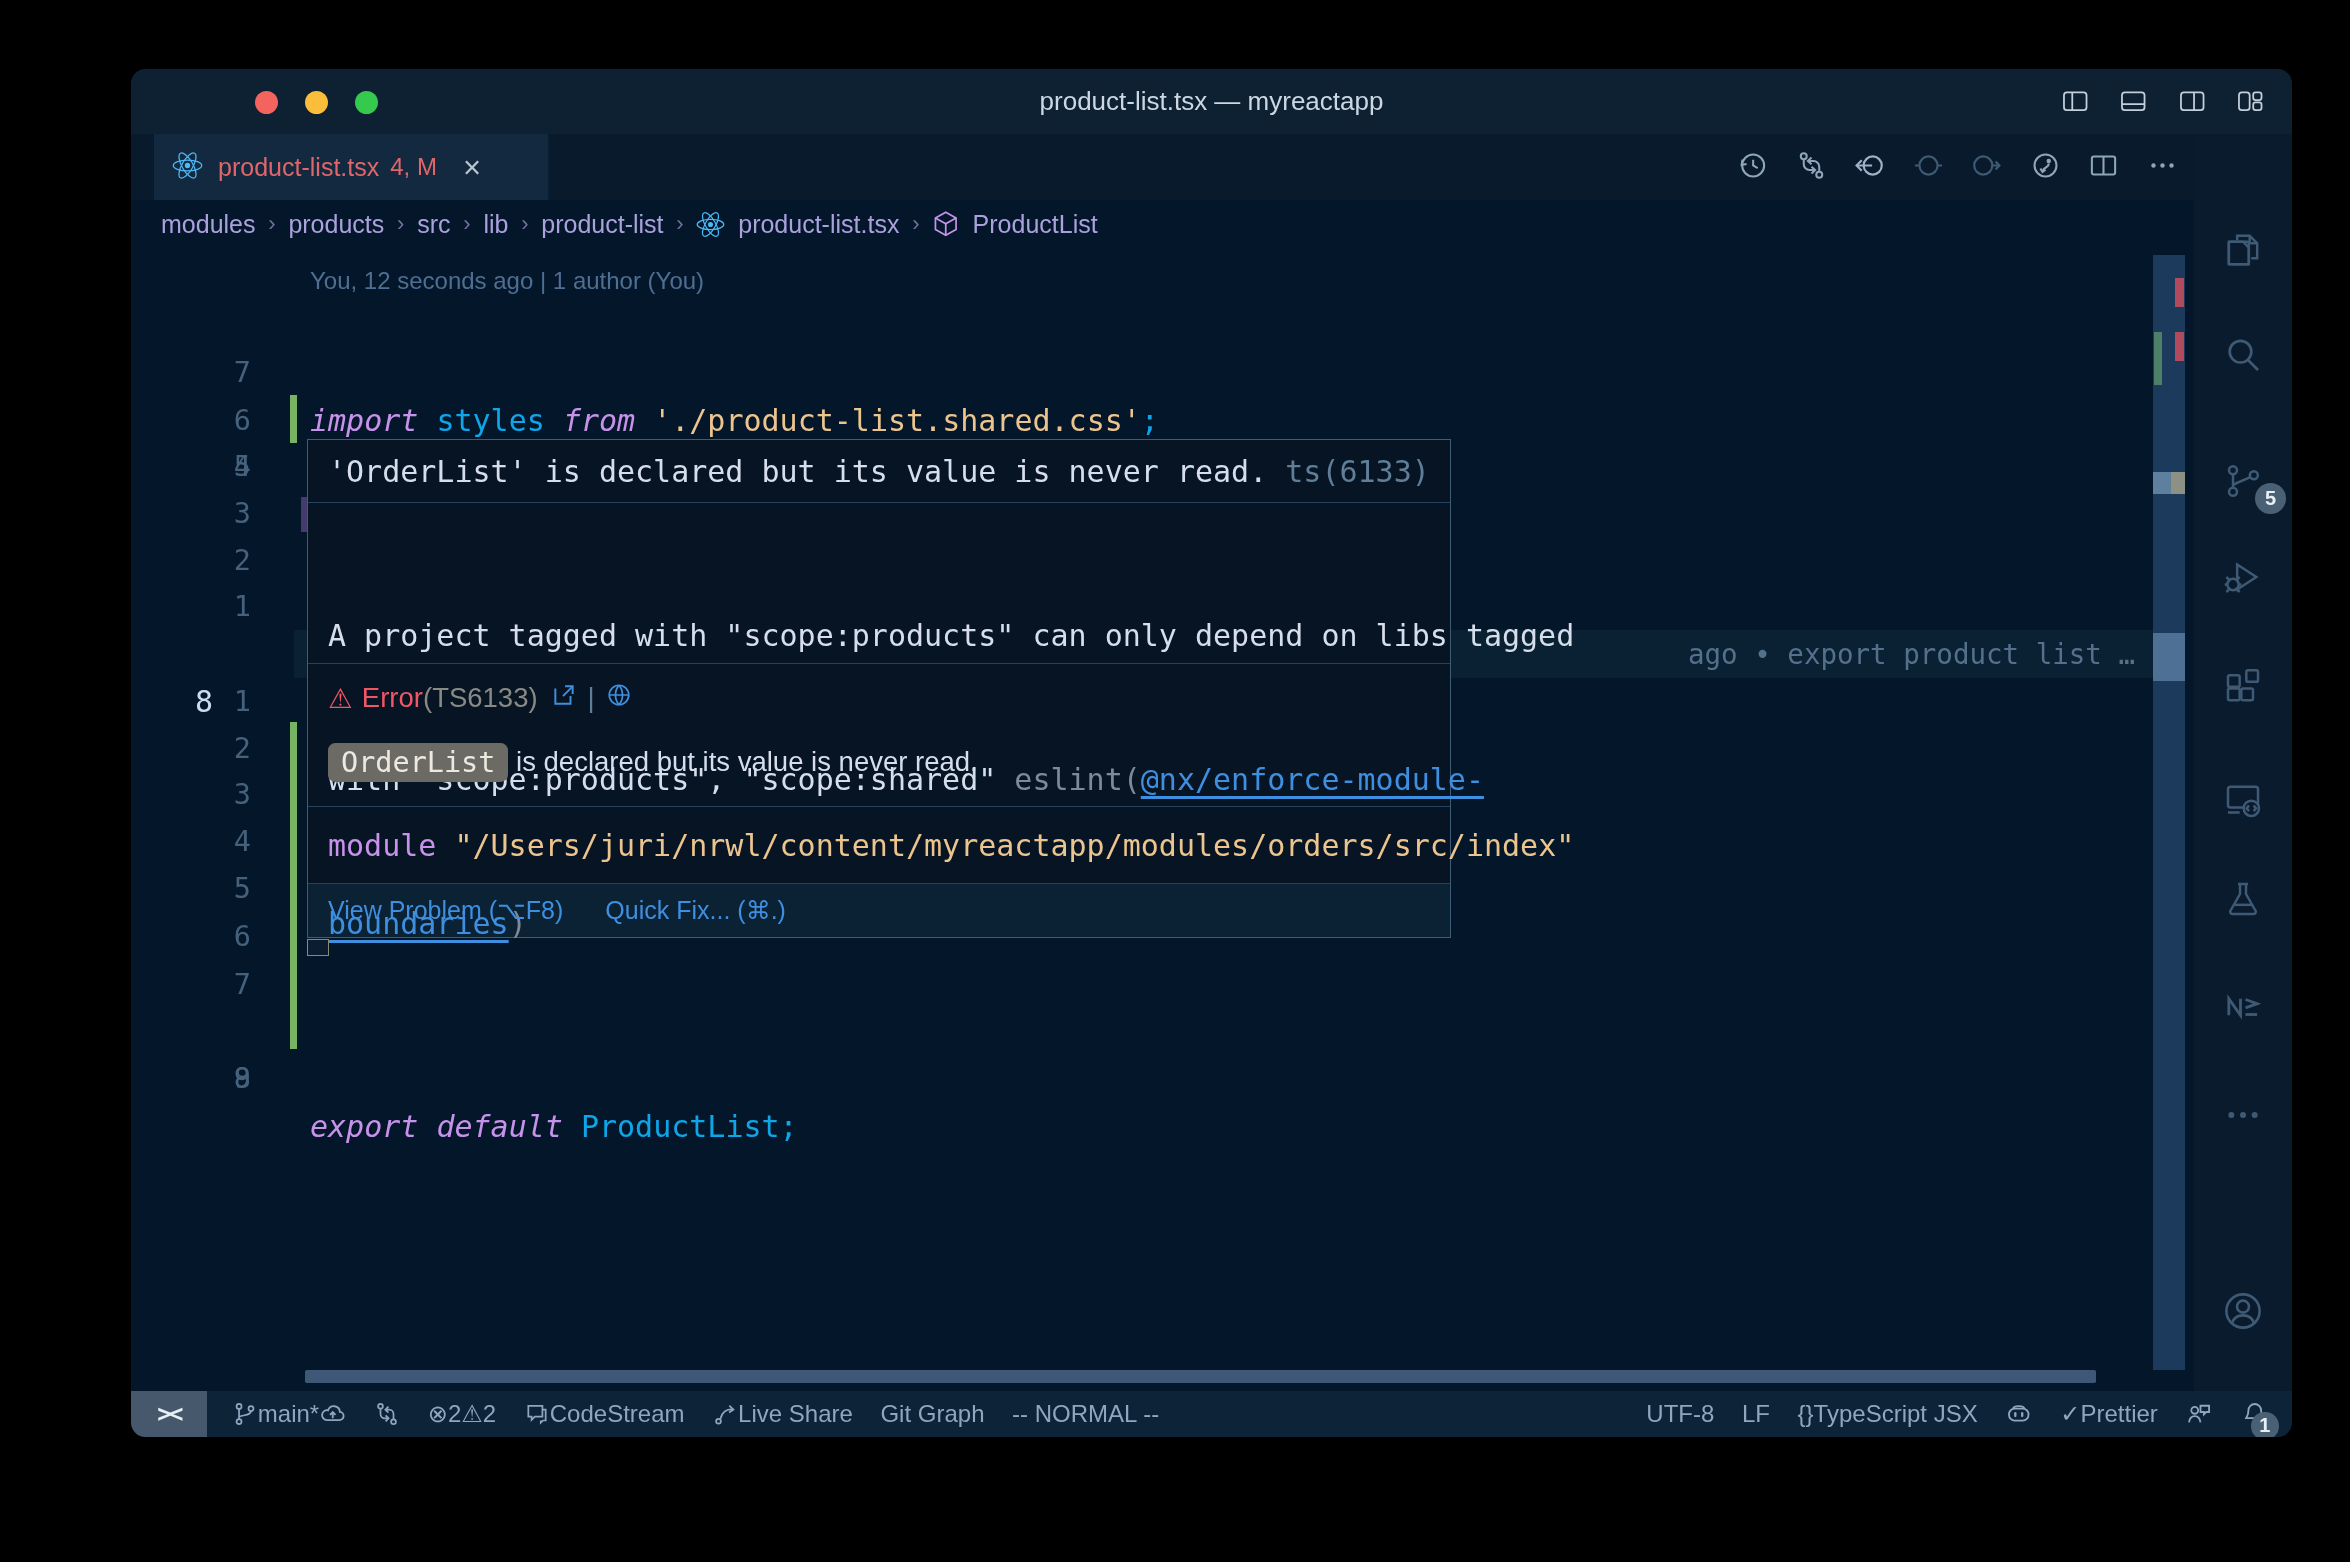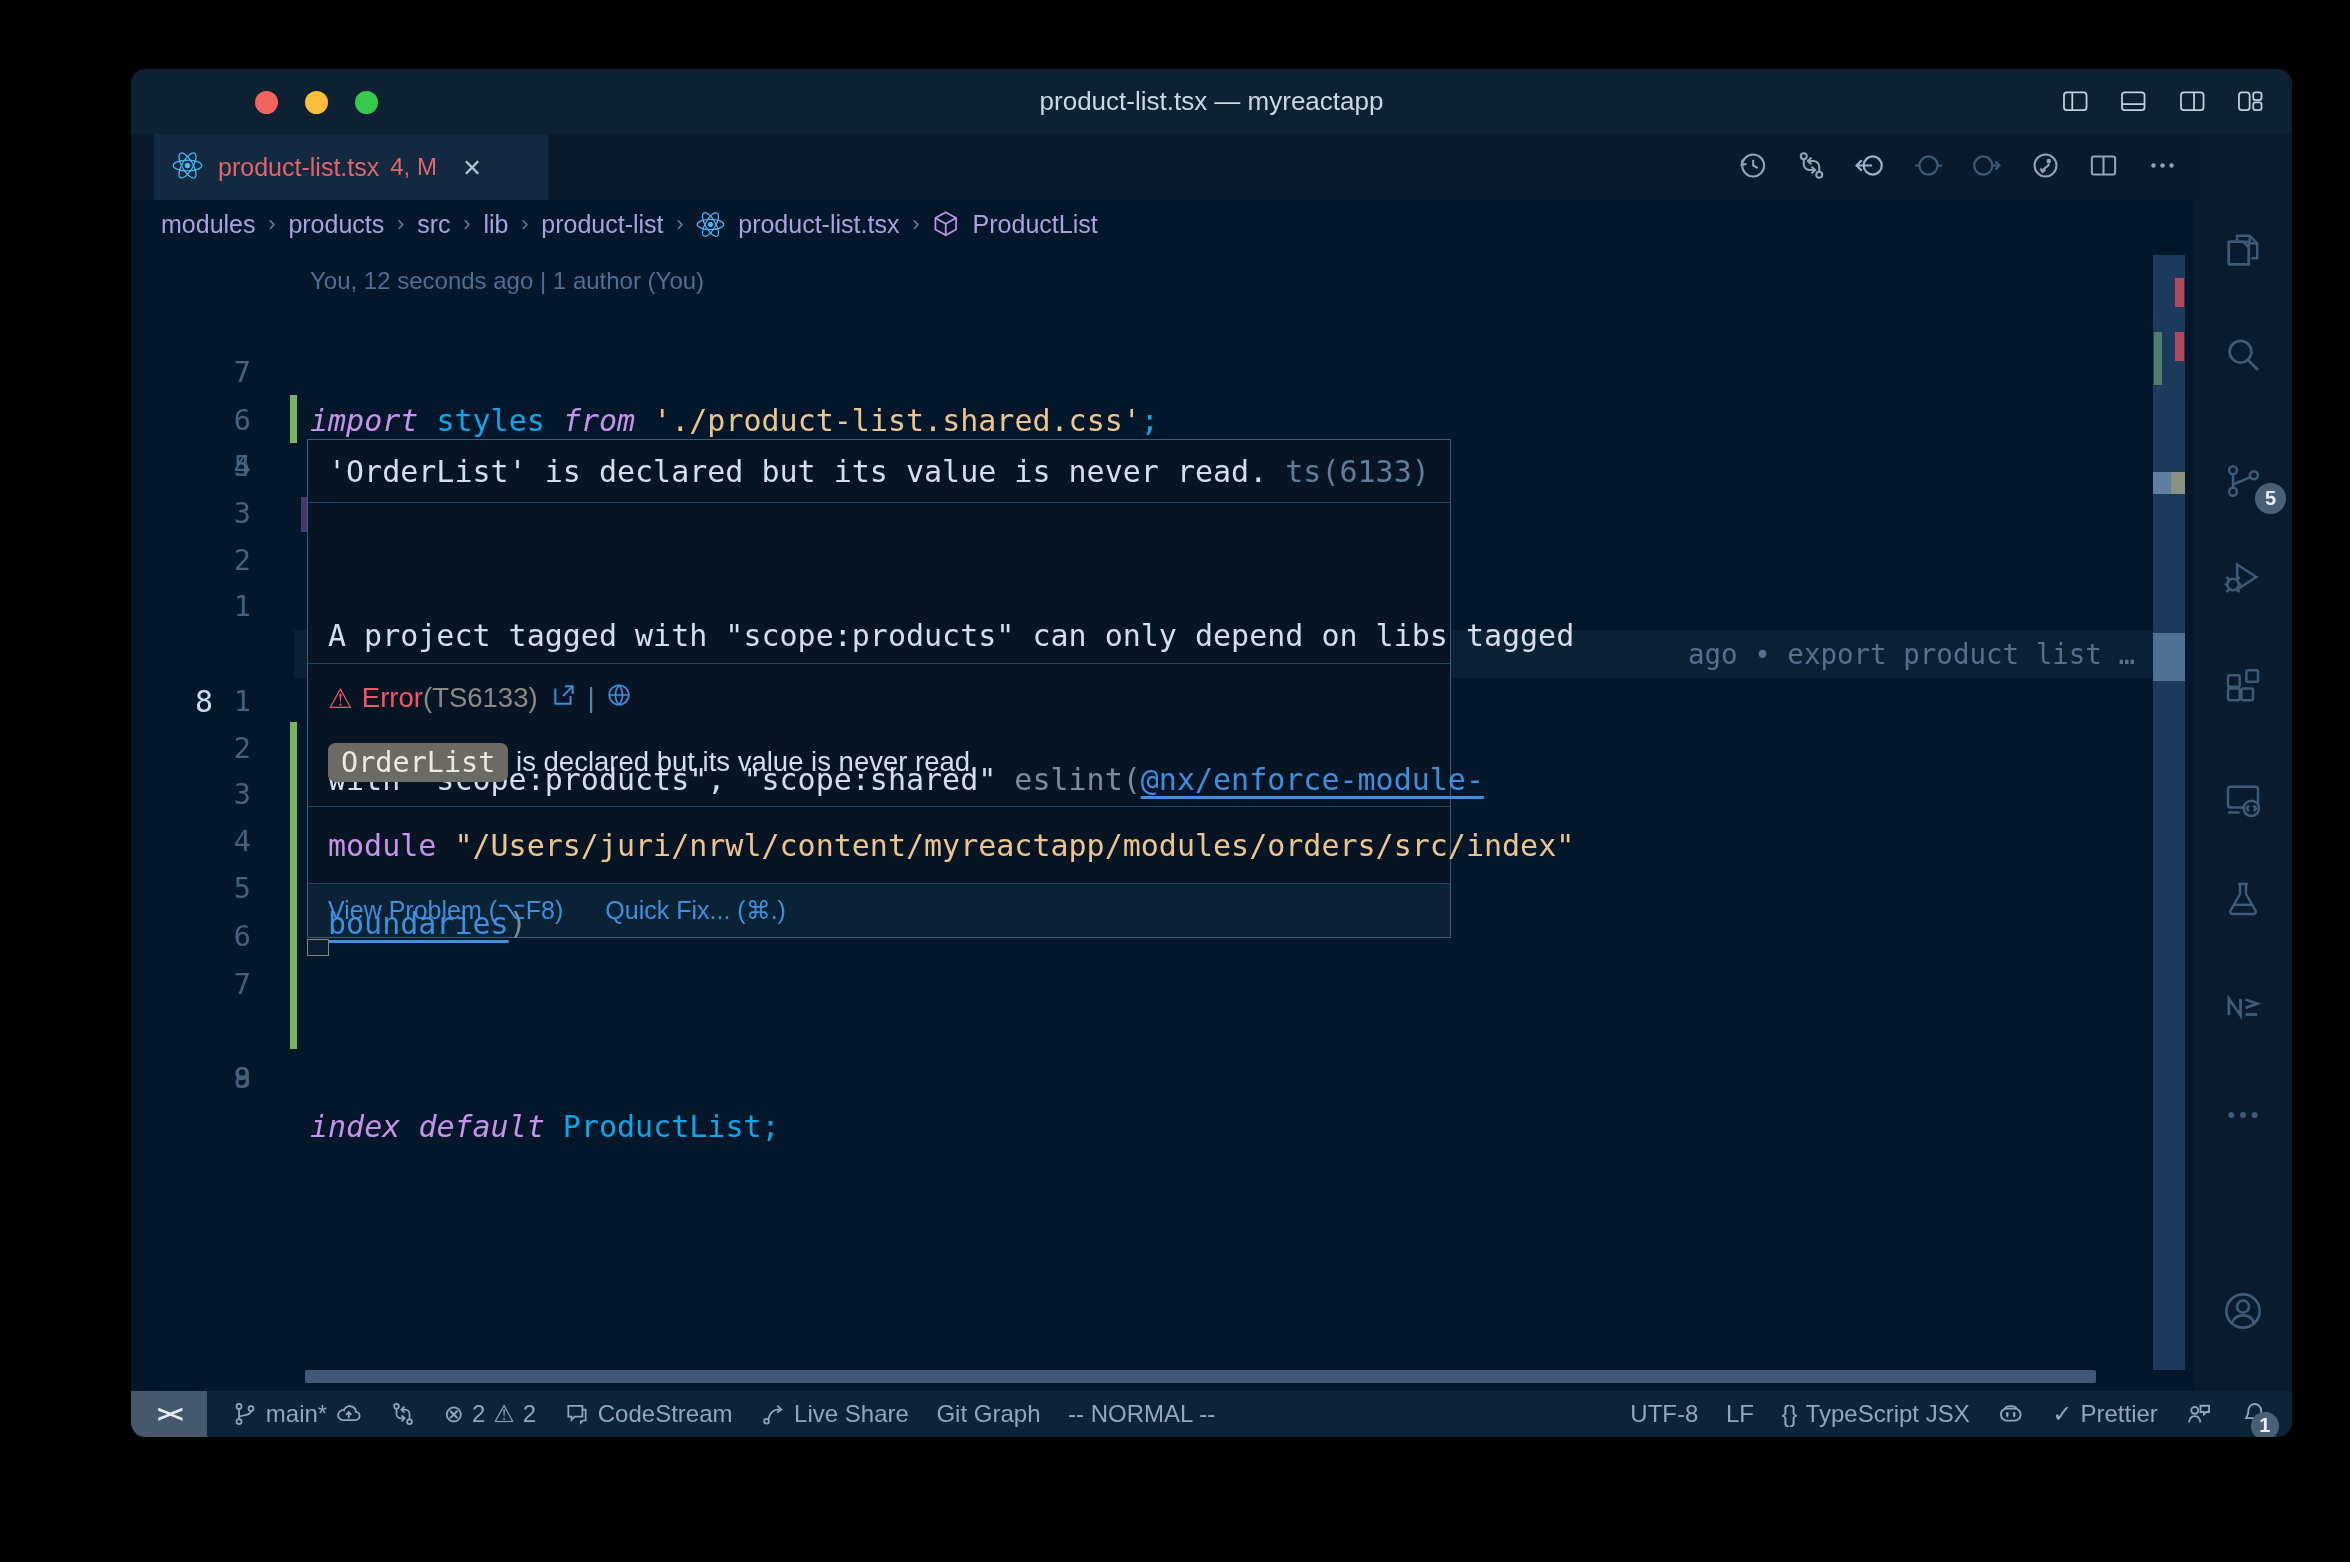--- a/index.html
+++ b/index.html
@@ -93,21 +93,21 @@
   .act-badge { position:absolute; left:61px; top:22px; min-width:31px; height:31px; border-radius:15.6px;
                background:#4a6175; color:#e8f0f7; font-size:20px; font-weight:bold;
                display:flex; align-items:center; justify-content:center; z-index:2; }
 
   
   .statusbar { position:absolute; left:0; right:0; bottom:0; height:46px; background:#0c2338;
                display:flex; align-items:center; color:#8ea7bf; font-size:24px; }
   .sb-remote { width:76px; height:46px; background:#46586c; color:#e8eff5; display:flex;
                align-items:center; justify-content:center; font-family:"DejaVu Sans Mono",monospace;
                font-size:24px; font-weight:bold; letter-spacing:-2.8px; }
-  .sb-item { display:flex; align-items:center; gap:8px; padding:0 13.8px; height:45px; white-space:pre;justify-content:center; }
+  .sb-item { display:flex; align-items:center; gap:0; padding:0 13.8px; height:45px; white-space:pre;justify-content:center; }
   .sb-item svg { display:block; }
   .sb-right { margin-left:auto; display:flex; align-items:center; }
   .sb-glyph { font-size:24px; }
 </style>
 </head>
 <body>
 
 <div class="stage">
   <div class="window">
 
@@ -272,21 +272,21 @@
       <div class="line" style="top:430px;"><span class="num">1</span></div>
       <div class="line" style="top:477px;"><span class="num">2</span></div>
       <div class="line" style="top:523px;"><span class="num">3</span></div>
       <div class="line" style="top:570px;"><span class="num">4</span></div>
       <div class="line" style="top:617px;"><span class="num">5</span></div>
       <div class="line" style="top:665px;"><span class="num">6</span></div>
       <div class="line" style="top:713px;"><span class="num">7</span></div>
 
       <div class="line" style="top:759px;">
         <span class="num">8</span>
-        <span class="codetxt"><span class="kw">index</span><span class="plain"> </span><span class="kw">default</span><span class="plain"> ProductList;</span></span>
+        <span class="codetxt"><span class="kw">export</span><span class="plain"> </span><span class="kw">default</span><span class="plain"> ProductList;</span></span>
       </div>
 
       <div class="line" style="top:807px;"><span class="num">9</span></div>
 
       <div class="tooltip">
         <div class="tt-sec tt-s1"><span>'OrderList' is declared but its value is never read. </span><span class="tt-code">ts(6133)</span></div>
         <div class="tt-sec tt-s2">
           <div><span>A project tagged with "scope:products" can only depend on libs tagged</span></div>
           <div><span>with "scope:products", "scope:shared" </span><span class="tt-gray">eslint(</span><span class="tt-link">@nx/enforce-module-</span></div>
           <div><span class="tt-link">boundaries</span><span class="tt-gray">)</span></div>

